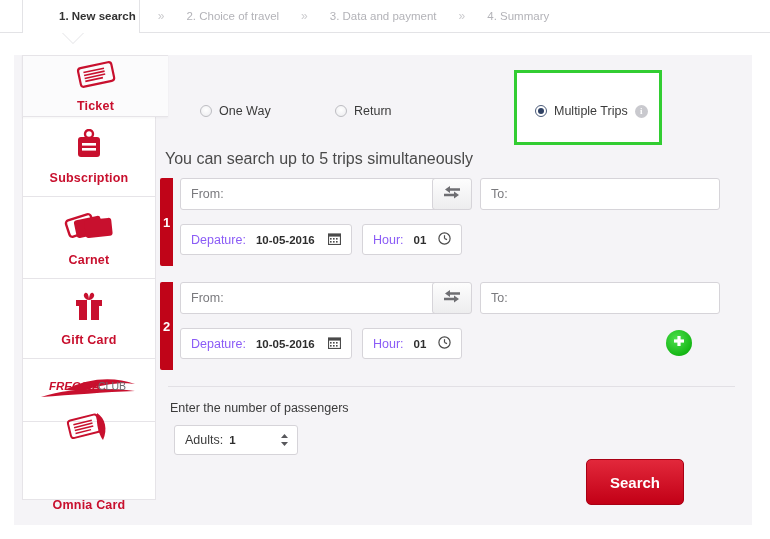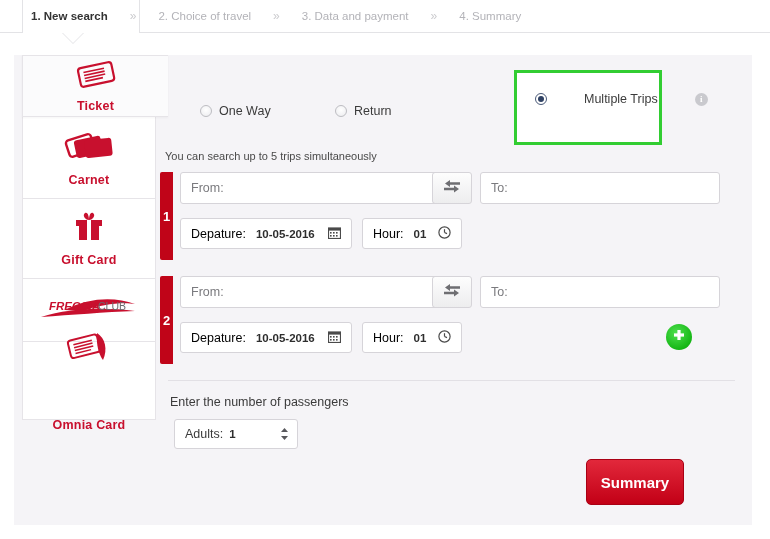--- a/index.html
+++ b/index.html
@@ -42,20 +42,21 @@
     box-sizing: border-box;
   }
   .step {
     font-size: 11.5px;
     color: #b3b3b8;
     white-space: nowrap;
   }
   .step.active {
     color: #333333;
     font-weight: bold;
+    margin-left: 28px;
   }
   .step-sep {
     font-size: 12px;
     color: #cccccf;
     margin: 0 22px;
   }
   .pointer {
     position: absolute;
     left: 62px; top: 32px;
     width: 0; height: 0;
@@ -171,21 +172,21 @@
     font-family: "Liberation Serif", serif;
   }
 
   
   .form-area {
     position: absolute;
     left: 160px; top: 150px;
     width: 580px;
   }
   .hint {
-    font-size: 11px;
+    font-size: 16px;
     color: #4a4a4a;
     margin: 0 0 10px 5px;
   }
   .trip-row {
     position: relative;
     margin-bottom: 12px;
     height: 92px;
   }
   .trip-num {
     position: absolute;
@@ -239,21 +240,21 @@
     color: #4a4a4a;
     justify-content: space-between;
   }
   .fld-hour {
     left: 202px; top: 46px;
     width: 100px; height: 31px;
     color: #4a4a4a;
     justify-content: flex-end;
   }
   .fld-label {
-    color: #000000;
+    color: #8b5cf6;
     font-size: 12.5px;
   }
   .fld-value {
     font-size: 11.5px;
     font-weight: bold;
     color: #2e2e2e;
     margin-left: 6px;
     margin-right: auto;
     padding-left: 4px;
   }
@@ -361,20 +362,31 @@
             <line x1="10" y1="14" x2="31" y2="14"></line>
             <line x1="10" y1="17" x2="31" y2="17"></line>
             <line x1="10" y1="20" x2="28" y2="20"></line>
           </g>
         </g>
       </svg>
     </span>
     <span class="side-label">Ticket</span>
   </div>
 
+  <div class="side-item" style="height:80px;">
+    <span class="side-icon">
+      <svg width="34" height="32" viewBox="0 0 34 32">
+        <circle cx="17" cy="5" r="4" fill="none" stroke="#c8102e" stroke-width="2.4"></circle>
+        <rect x="6" y="8" width="22" height="20" rx="3" fill="#c8102e"></rect>
+        <rect x="10" y="14" width="14" height="2.6" fill="#ffffff"></rect>
+        <rect x="10" y="19" width="14" height="2.6" fill="#ffffff"></rect>
+      </svg>
+    </span>
+    <span class="side-label">Subscription</span>
+  </div>
 
   <div class="side-item" style="height:82px;">
     <span class="side-icon">
       <svg width="52" height="34" viewBox="0 0 52 34">
         <rect x="4" y="8" width="26" height="17" rx="3" transform="rotate(-18 17 16)" fill="none" stroke="#c8102e" stroke-width="2.4"></rect>
         <rect x="12" y="9" width="27" height="18" rx="3" transform="rotate(-12 25 18)" fill="#c8102e"></rect>
         <rect x="22" y="10" width="27" height="18" rx="3" transform="rotate(-6 35 19)" fill="#c8102e"></rect>
       </svg>
     </span>
     <span class="side-label">Carnet</span>
@@ -428,21 +440,21 @@
   <label class="radio-opt" style="left:40px; top:42px;justify-content:flex-end;">
     <span class="radio-dot"></span>
     <span>One Way</span>
   </label>
 
   <label class="radio-opt" style="left:175px; top:42px;">
     <span class="radio-dot"></span>
     <span>Return</span>
   </label>
 
-  <label class="radio-opt" style="left:375px; top:30px;gap:30px;">
+  <label class="radio-opt" style="left:375px; top:42px;">
     <span class="radio-dot checked"></span>
     <span>Multiple Trips</span>
     <span class="info-icon">i</span>
   </label>
 </div>
 
 <div class="form-area">
 
   <p class="hint">You can search up to 5 trips simultaneously</p>
 
@@ -571,13 +583,13 @@
         <svg width="9" height="14" viewBox="0 0 9 14">
           <path d="M4.5 1 L8 5 L1 5 Z" fill="#58585c"></path>
           <path d="M4.5 13 L1 9 L8 9 Z" fill="#58585c"></path>
         </svg>
       </span>
     </div>
 
   </div>
 </div>
 
-<div class="search-btn">Summary</div>
+<div class="search-btn">Search</div>
 
 </body></html>

